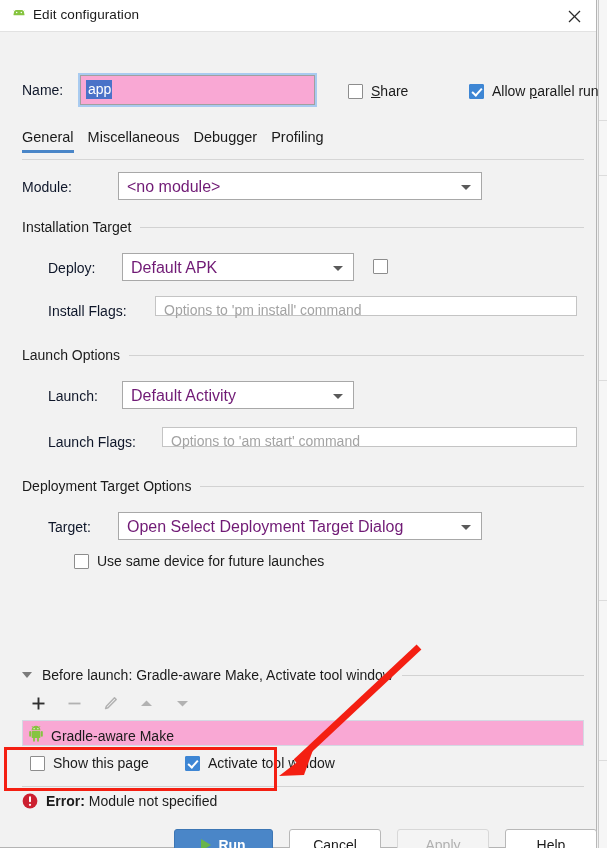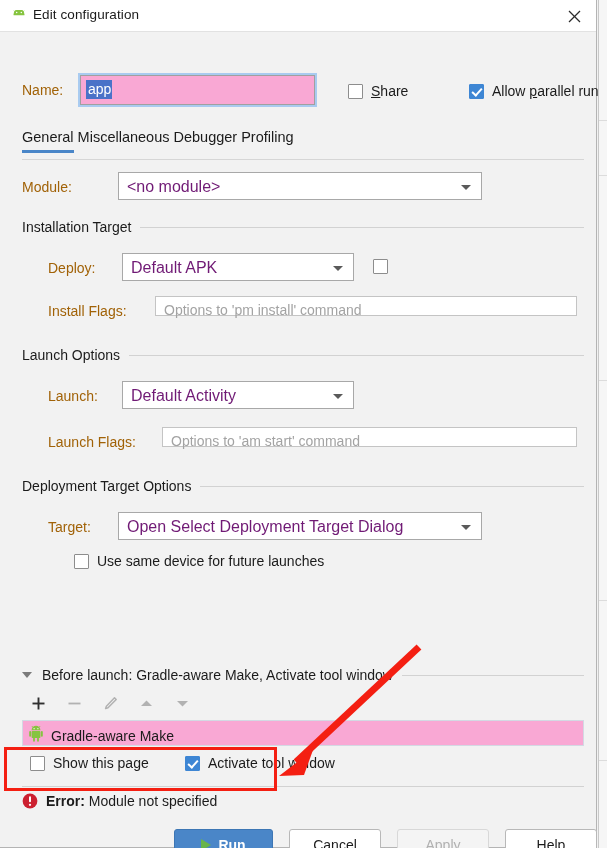--- a/index.html
+++ b/index.html
@@ -78,21 +78,21 @@
   .content {
     position: absolute;
     left: 0; top: 31px;
     width: 595px;
     height: 816px;
   }
 
   .lbl {
     position: absolute;
     font-size: 14px;
-    color: #a16207;
+    color: #0f172a;
     white-space: nowrap;
   }
 
   
   .name-label { left: 22px; top: 51px; }
   .name-field {
     position: absolute;
     left: 80px; top: 44px;
     width: 235px; height: 30px;
     background: #f9a8d4;
@@ -145,21 +145,21 @@
 
   .share-row { left: 348px; top: 52px; }
   .parallel-row { left: 431px; top: 52px; padding-left: 38px; }
 
   
   .tabs {
     position: absolute;
     left: 22px; top: 98px;
     display: flex;
     align-items: flex-end;
-    gap: 4px;
+    gap: 14px;
   }
   .tab {
     font-size: 14.5px;
     color: #1b1b1b;
     padding-bottom: 8px;
     cursor: default;
     white-space: nowrap;
   }
   .tab.active { position: relative; }
   .tab.active::after {

